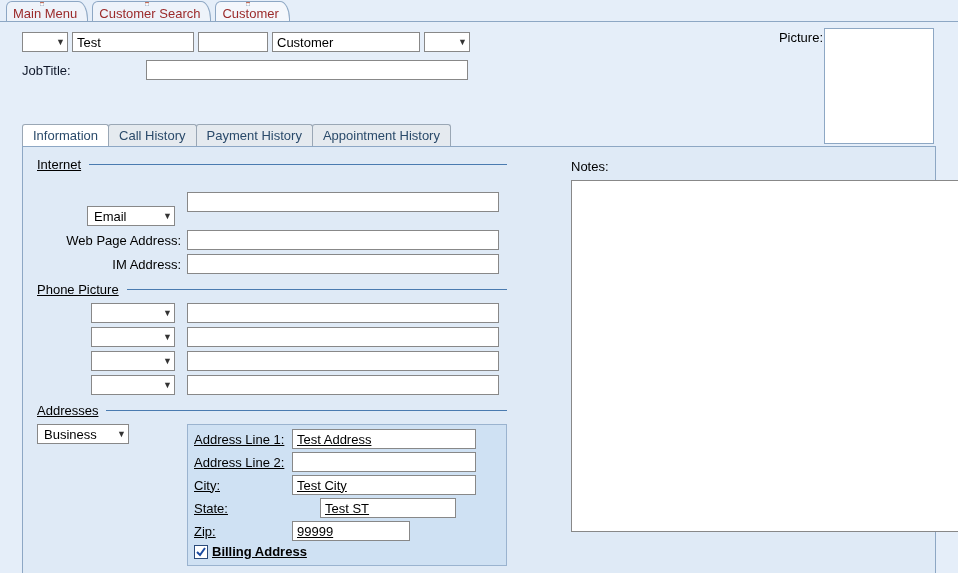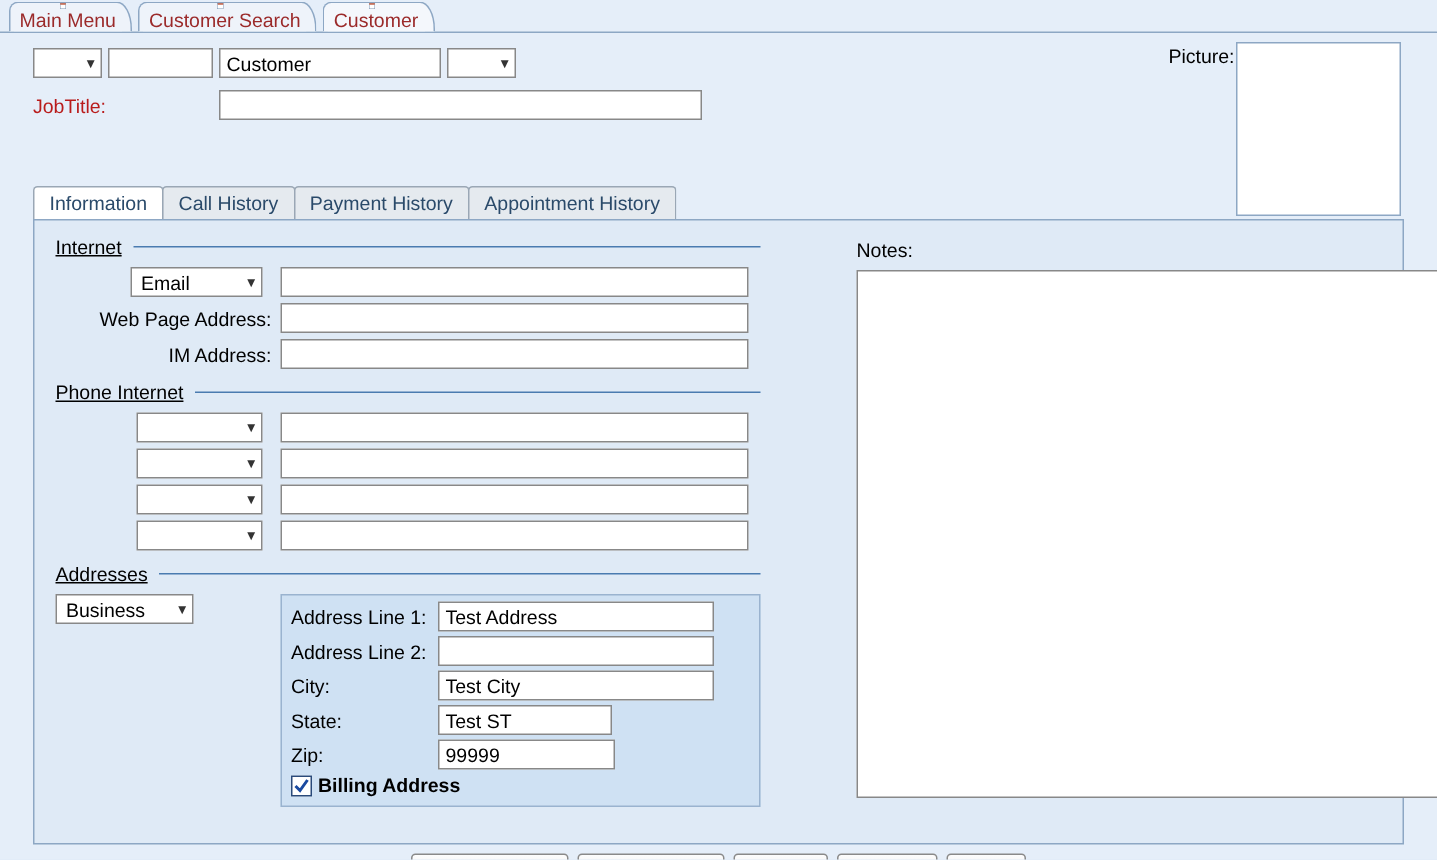--- a/index.html
+++ b/index.html
@@ -20,52 +20,52 @@
   .top-row { display: flex; align-items: center; gap: 4px; }
   .combo-small { width: 46px; height: 20px; background:#fff; border:1px solid #888; display:inline-flex; align-items:center; justify-content:flex-end; padding-right:2px; }
   .combo-small .arrow, .combo-mid .arrow, .combo-lbl .arrow { font-size: 9px; color:#333; }
 
   .text-input { height: 20px; background:#fff; border:1px solid #888; padding: 1px 4px; color:#000; }
 
   .picture-label { position:absolute; right:135px; top:8px; color:#000; }
   .picture-box { position:absolute; right:24px; top:6px; width:110px; height:116px; background:#fff; border:1px solid #8da7c4; }
 
   .job-row { display:flex; align-items:center; margin-top:8px; }
-  .job-row label { width: 124px; color:#b91c1c; }
+  .job-row label { width: 124px; color:#0f172a; }
 
   
   .tabs-wrapper { margin-top: 40px; }
   .inner-tabs { display:flex;margin-top:44px; }
   .inner-tab { padding: 3px 10px; background:#e5eaef; border:1px solid #9aa7b5; border-bottom:none;
     border-top-left-radius:3px; border-top-right-radius:3px; margin-right:-1px; color:#2a4a6a; cursor:default; }
   .inner-tab.active { background:#fff; position:relative; z-index:2; }
   .tab-page { border:1px solid #8da7c4; background:#dfeaf6; padding: 10px 14px 16px 14px; min-height: 400px; position:relative; }
   .tab-page::before { content:""; position:absolute; top:-1px; left:0; right:50px; height:0; }
 
   
   .group { margin-bottom: 8px; }
   .group-hdr { display:flex; align-items:center; margin-bottom:6px; }
   .group-hdr span { color:#000;text-decoration:underline; }
   .group-hdr .rule { flex:1; height:1px; background:#4a7bb0; margin-left:8px; }
 
   .row { display:flex; align-items:center; margin-bottom:4px; }
   .lbl-left { width: 150px; text-align:right; padding-right:6px; color:#000; }
   .combo-lbl { width:90px; height:20px; background:#fff; border:1px solid #888; display:inline-flex; align-items:center; justify-content:space-between; padding:0 2px 0 6px; margin-right:6px; }
   .combo-narrow { width:84px; }
-  .combo-tiny { width:88px; }
+  .combo-tiny { width:88px;margin-top:28px; }
 
   .left-col { width: 485px; }
   .right-col { position:absolute; left: 548px; top: 12px; width: 456px; }
   .notes-label { color:#000; }
   .notes-box { width: 100%; height: 352px; background:#fff; border:1px solid #888; margin-top:6px; resize:none; }
 
   
   .addr-grid { display:flex; }
   .addr-type { width: 150px; }
-  .addr-panel { background:#cfe1f3; border:1px solid #9ab3cf; padding:4px 6px 6px 6px; width: 320px; }
+  .addr-panel { background:#cfe1f3; border:1px solid #9ab3cf; padding:4px 6px 6px 6px; width: 320px; text-decoration: underline; }
   .addr-row { display:flex; align-items:center; margin-bottom:3px; }
   .addr-row .albl { width: 98px; color:#000; }
   .addr-row input.text-input { width: 184px; }
   .chk-row { display:flex; align-items:center; margin-top:2px; }
   .chk-box { width:14px; height:14px; border:1px solid #2a4a7a; background:#fff; display:inline-flex; align-items:center; justify-content:center; margin-right:4px; }
   .chk-box svg { width:10px; height:10px; }
 
   
   .btn-row { display:flex; justify-content:center; gap:6px; padding:6px 0 12px 0; }
   .btn { background: linear-gradient(#fdfdfd,#e3e3e3); border:1px solid #8a8a8a; border-radius:3px; padding:2px 12px; color:#000; cursor:default; }
@@ -105,20 +105,21 @@
   </div>
 </div>
 
 <div class="form-body">
 
   <div class="top-row">
     <div class="combo-small">
       <span></span>
       <span class="arrow">▼</span>
     </div>
+    <input class="text-input" style="width: 122px;" value="Test">
     <input class="text-input" style="width: 70px;" value="">
     <input class="text-input" style="width: 148px;" value="Customer">
     <div class="combo-small">
       <span></span>
       <span class="arrow">▼</span>
     </div>
   </div>
 
   <div class="picture-label">Picture:</div>
   <div class="picture-box"></div>
@@ -159,21 +160,21 @@
             <input class="text-input" style="width: 312px;" value="">
           </div>
           <div class="row">
             <div class="lbl-left">IM Address:</div>
             <input class="text-input" style="width: 312px;" value="">
           </div>
         </div>
 
         <div class="group half">
           <div class="group-hdr">
-              <span>Phone Internet</span>
+              <span>Phone Picture</span>
               <div class="rule"></div>
             </div>
           <div class="row">
             <div class="lbl-left">
               <div class="combo-lbl combo-narrow" style="float:right">
                   <span></span>
                   <span class="arrow">▼</span>
                 </div>
             </div>
             <input class="text-input" style="width: 312px;" value="">
@@ -227,21 +228,21 @@
               <div class="addr-row">
                 <div class="albl">Address Line 2:</div>
                 <input class="text-input" value="" style="">
               </div>
               <div class="addr-row">
                 <div class="albl">City:</div>
                 <input class="text-input" value="Test City" style="">
               </div>
               <div class="addr-row">
                 <div class="albl">State:</div>
-                <input class="text-input" style="width: 116px;" value="Test ST">
+                <input class="text-input" style="width: 136px; margin-left: 28px;" value="Test ST">
               </div>
               <div class="addr-row">
                 <div class="albl">Zip:</div>
                 <input class="text-input" style="width: 118px;" value="99999">
               </div>
               <div class="chk-row">
                 <span class="chk-box">
                   <svg viewBox="0 0 10 10">
                       <polyline points="1,5 4,8 9,1" fill="none" stroke="#1a4aa0" stroke-width="2"></polyline>
                     </svg>

